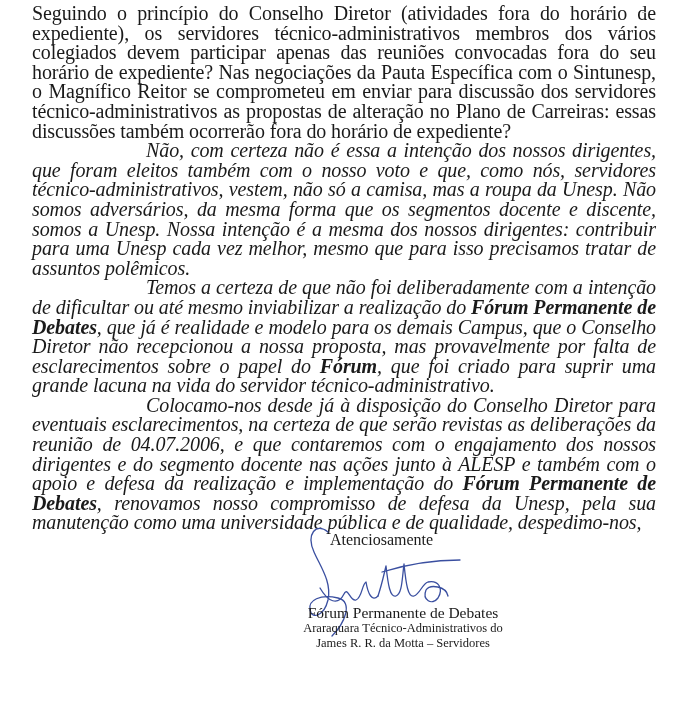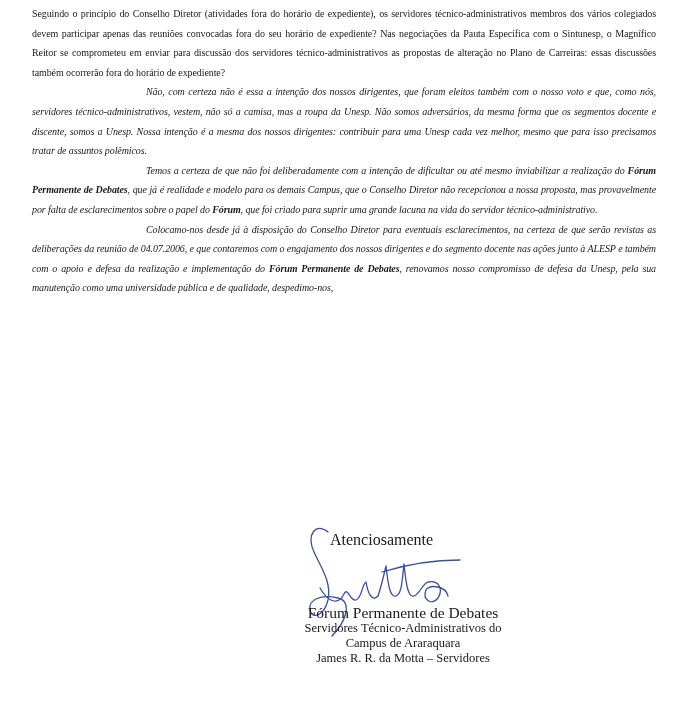--- a/index.html
+++ b/index.html
@@ -15,21 +15,21 @@
     font-family: "Liberation Serif", "DejaVu Serif", serif;
     color: #1a1a1a;
   }
   .page {
     position: absolute;
     left: 32px;
     top: 4px;
     width: 624px;
   }
   .para {
-    font-size: 10px;
+    font-size: 20px;
     line-height: 19.6px;
     text-align: justify;
     margin: 0;
     letter-spacing: -0.1px;
   }
   .para.indent {
     text-indent: 114px;
     font-style: italic;
   }
   .para b {
@@ -94,16 +94,15 @@
   <g fill="none" stroke-width="1.3" stroke-linecap="round" stroke-linejoin="round" stroke="#3a4fa0">
     <path d="M30 8 C 18 -2, 8 10, 16 28 C 22 42, 34 58, 30 76 C 26 92, 14 96, 12 86 C 10 76, 22 70, 40 74 C 56 78, 46 100, 34 112"></path>
     <path d="M22 64 C 30 78, 40 82, 46 70 C 50 62, 52 78, 58 76 C 64 74, 64 60, 68 58 C 70 70, 74 78, 80 72"></path>
     <path d="M80 72 C 84 60, 86 50, 88 42 C 90 60, 92 74, 98 72 C 104 70, 104 56, 106 40 C 108 60, 110 74, 116 72 C 122 70, 124 60, 130 58 C 140 56, 146 64, 140 74 C 134 82, 124 76, 128 66 C 132 60, 148 62, 150 72"></path>
     <path d="M84 48 C 110 40, 140 36, 162 36"></path>
   </g>
 </svg>
 
 <div class="sig-block">
   <div class="sig-line1">Fórum Permanente de Debates</div>
-  <div class="sig-line2">Servidores Técnico-Administrativos do</div>
-  <div class="sig-line3">Campus de Araraquara</div>
+  <div class="sig-line2">Araraquara Técnico-Administrativos do</div>
   <div class="sig-line4">James R. R. da Motta – Servidores</div>
 </div>
 
 </body></html>

